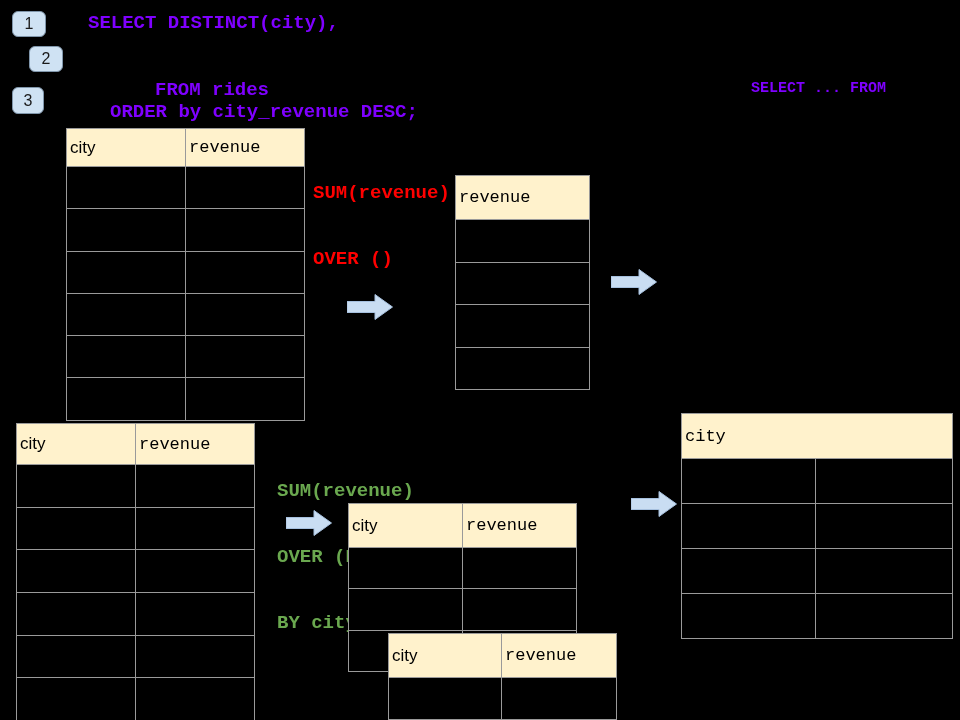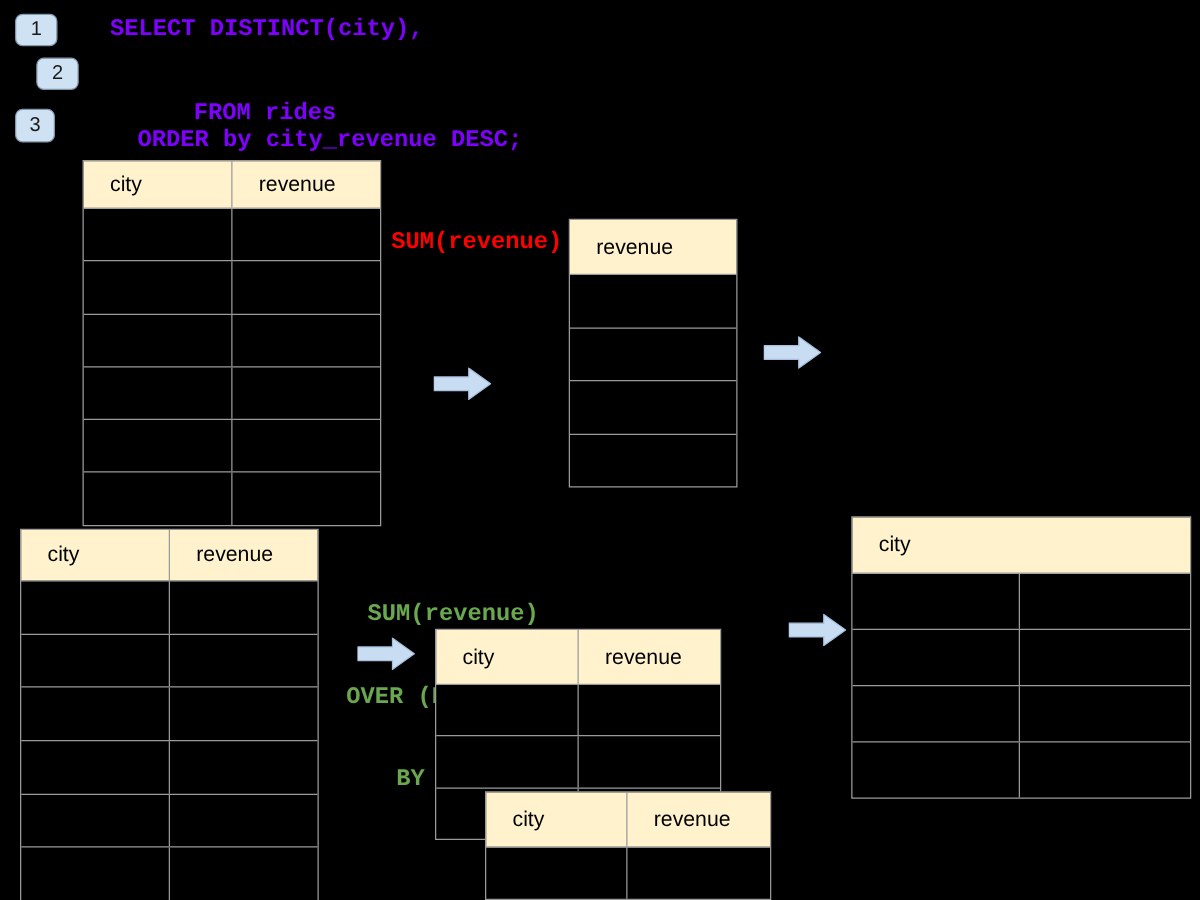--- a/index.html
+++ b/index.html
@@ -37,40 +37,40 @@
   #cl5{left:110px;top:101px;color:var(--purple);}
   
   #side-note{
     position:absolute;left:751px;top:36px;color:var(--purple);
     font-family:"Liberation Mono","DejaVu Sans Mono",monospace;
     font-weight:bold;font-size:15px;line-height:21px;white-space:pre;
   }
   
   .fn-label{
     position:absolute;font-family:"Liberation Mono","DejaVu Sans Mono",monospace;
-    font-weight:bold;font-size:19px;line-height:22px;white-space:pre;text-align:center;
+    font-weight:bold;font-size:19px;line-height:22px;white-space:pre;
   }
   #label-total{left:313px;top:138px;color:var(--red);}
   #label-partition{left:277px;top:436px;color:var(--green);}
   
   .table{
     position:absolute;background:#000;border:1px solid var(--tbl-border);
     box-sizing:content-box;
   }
   .thead{
     display:flex;height:var(--hh);background:var(--header-bg);
     border-bottom:1px solid var(--tbl-border);
   }
   .th{
-    display:flex;align-items:center;padding-left:21px;box-sizing:border-box;
+    display:flex;align-items:center;padding-left:3px;box-sizing:border-box;
     width:var(--c1);border-right:1px solid var(--tbl-border);
     font:17px "Liberation Sans",sans-serif;color:#000;
   }
   .th:nth-child(2){width:var(--c2);}
-  .th:last-child{border-right:none;}
+  .th:last-child{border-right:none;font-family:Liberation Mono, monospace;}
   .row{display:flex;height:var(--rh);border-bottom:1px solid var(--tbl-border);}
   .row:last-child{border-bottom:none;}
   .cell{width:var(--c1);border-right:1px solid var(--tbl-border);box-sizing:border-box;}
   .cell:nth-child(2){width:var(--c2);border-right:none;}
   .cell:last-child{border-right:none;}
   #tE{z-index:5;}
   
   .arrow{position:absolute;width:46px;height:26px;}
   #arrow1{left:347px;top:294px;}
   #arrow2{left:611px;top:269px;}
@@ -84,24 +84,26 @@
 
   <div class="badge" id="badge1">1</div>
   <div class="badge" id="badge2">2</div>
   <div class="badge" id="badge3">3</div>
 
   <div class="code-line" id="cl1">SELECT DISTINCT(city),</div>
   <div class="code-line" id="cl4">FROM rides</div>
   <div class="code-line" id="cl5">ORDER by city_revenue DESC;</div>
 
   <div id="side-note">
+    <div>SELECT ... FROM</div>
   </div>
 
   <div class="fn-label" id="label-total">
     <div>SUM(revenue)</div>
+    <div>OVER ()</div>
   </div>
 
   <div class="fn-label" id="label-partition">
     <div>SUM(revenue)</div>
     <div>OVER (PARTITION</div>
     <div>BY city)</div>
   </div>
 
   <div class="table" id="tA" style="left:66px;top:128px;width:237px;--c1:119px;--c2:118px;--hh:37px;--rh:41.3px">
     <div class="thead">

